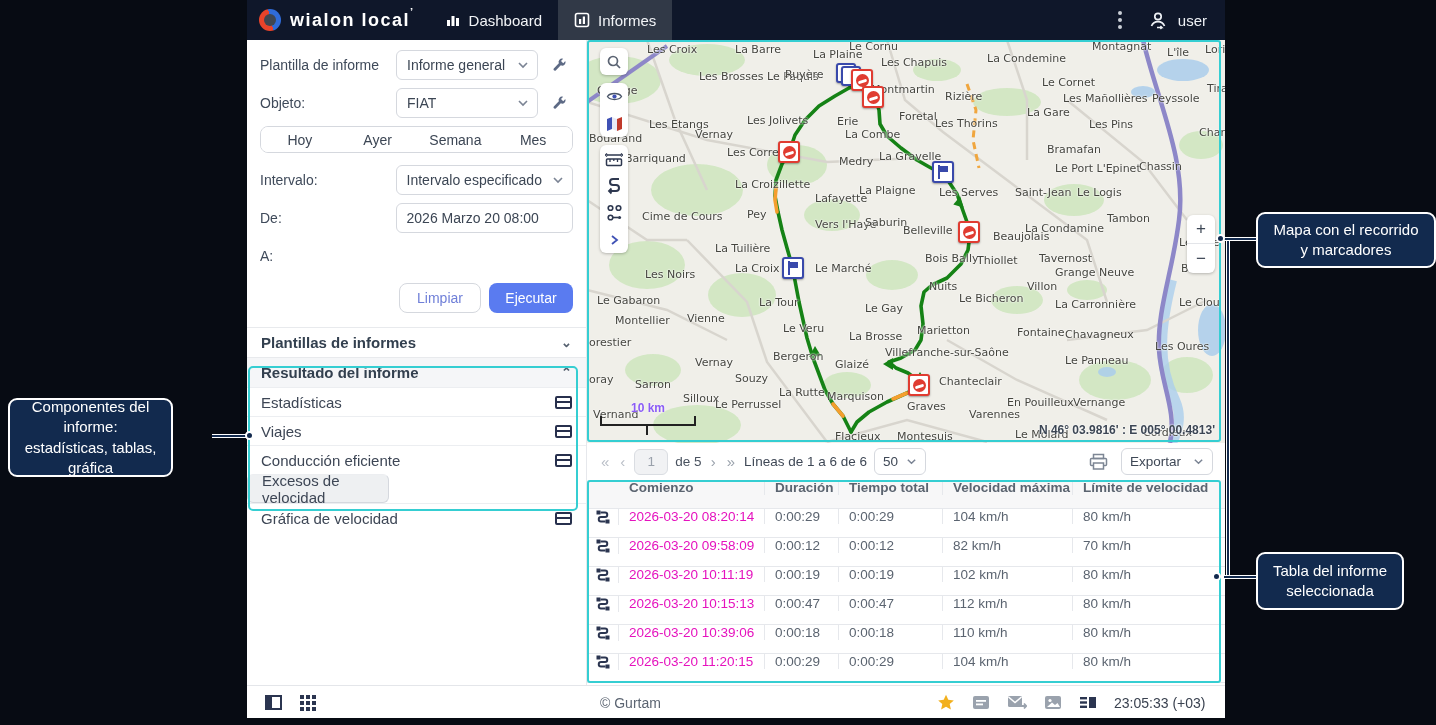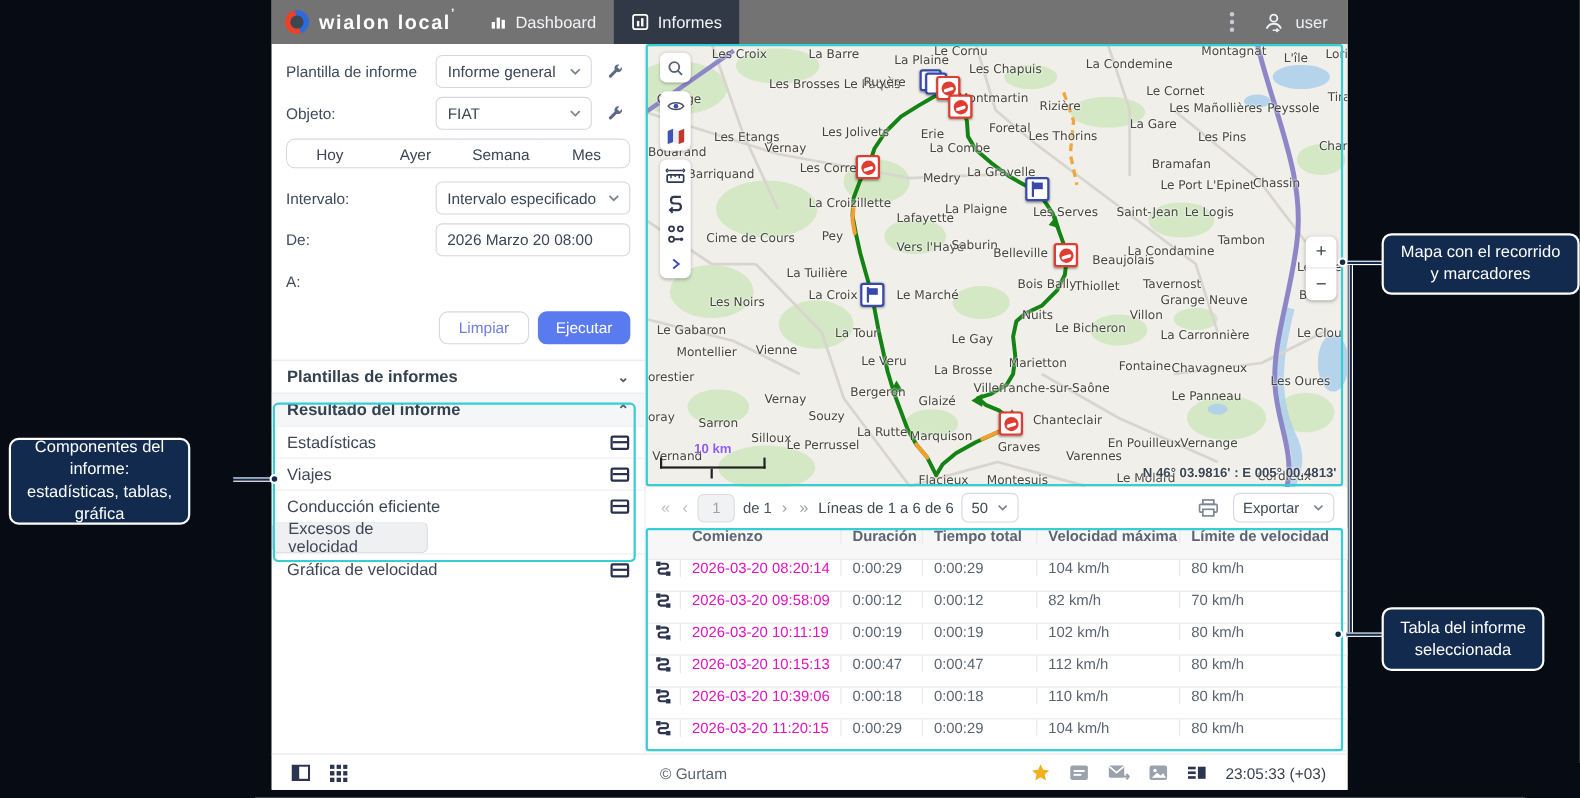--- a/index.html
+++ b/index.html
@@ -3,21 +3,21 @@
 <meta charset="utf-8">
 <style>
   * { margin:0; padding:0; box-sizing:border-box; }
   html,body { width:1436px; height:725px; overflow:hidden; background:#070b13;
               font-family:"Liberation Sans", sans-serif; }
 
   
   .app { position:absolute; left:247px; top:0; width:978px; height:718px; background:#fff; }
 
   
-  .hdr { position:absolute; left:0; top:0; right:0; height:40px; background:#737373; display:flex; align-items:center; }
+  .hdr { position:absolute; left:0; top:0; right:0; height:40px; background:#0f172a; display:flex; align-items:center; }
   .logo { display:flex; align-items:center; gap:9px; padding:0 14px 0 12px; }
   .logo-ring { width:22px; height:22px; border-radius:50%;
       background:conic-gradient(from 200deg, #e8432a 0 150deg, #2f6bd8 150deg 320deg, #e8432a 320deg 360deg); position:relative; }
   .logo-ring::after { content:""; position:absolute; inset:5px; border-radius:50%; background:#3e4652; }
   .logo-txt { color:#fff; font-size:18px; letter-spacing:1.5px; font-weight:bold; }
   .logo-mark { color:#fff; font-size:11px; vertical-align:top; position:relative; top:-4px; }
   .tab { height:40px; display:flex; align-items:center; gap:8px; padding:0 16px; color:#f2f4f7; font-size:15px; cursor:pointer; }
   .tab.active { background:#313947; }
   .tab svg { display:block; }
   .hdr-right { margin-left:auto; display:flex; align-items:center; gap:22px; padding-right:18px; }
@@ -517,21 +517,21 @@
         <div class="bar"></div>
         <div class="mi"></div>
       </div>
       <div class="coords" style="bottom:6px">N 46° 03.9816' : E 005° 00.4813'</div>
     </div>
 
     <div class="gtb">
       <button class="pgbtn">«</button>
       <button class="pgbtn">‹</button>
       <input class="pginput" value="1" style="">
-      <span>de 1</span>
+      <span>de 5</span>
       <button class="pgbtn" style="color:#9aa2ac">›</button>
       <button class="pgbtn" style="color:#9aa2ac">»</button>
       <span style="color:#3f4856">Líneas de 1 a 6 de 6</span>
       <div class="minisel">
         <span>50</span>
         <svg width="11" height="11" viewBox="0 0 12 12">
             <polyline points="2,4 6,8 10,4" fill="none" stroke="#7b8494" stroke-width="1.6"></polyline>
           </svg>
       </div>
       <span class="spacer"></span>

